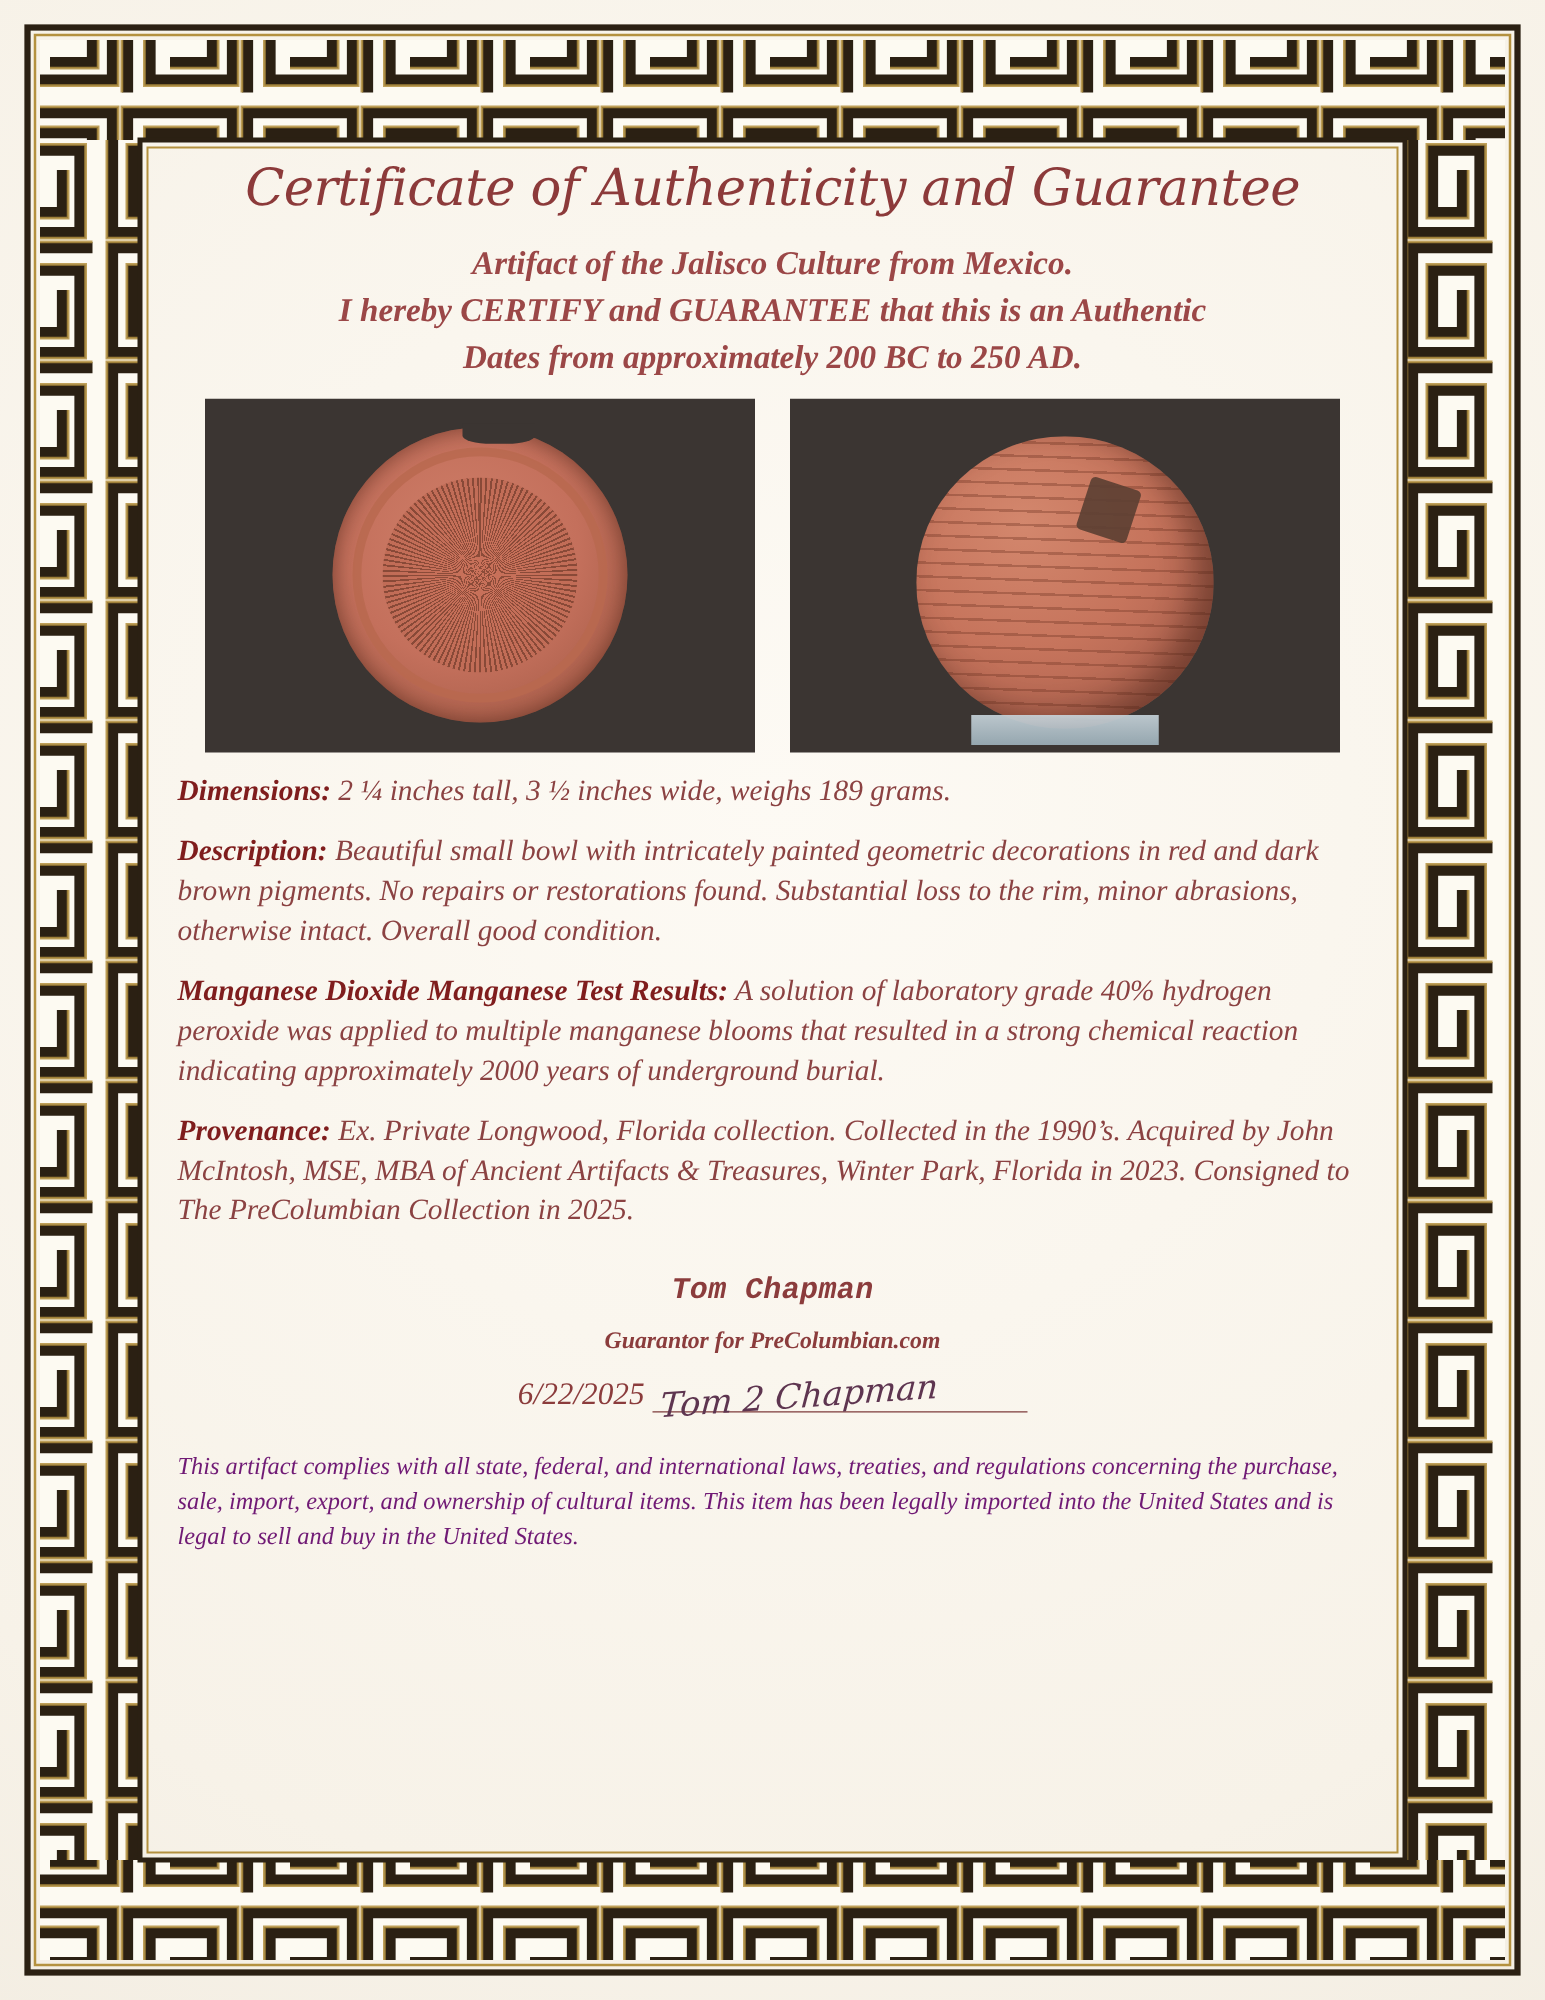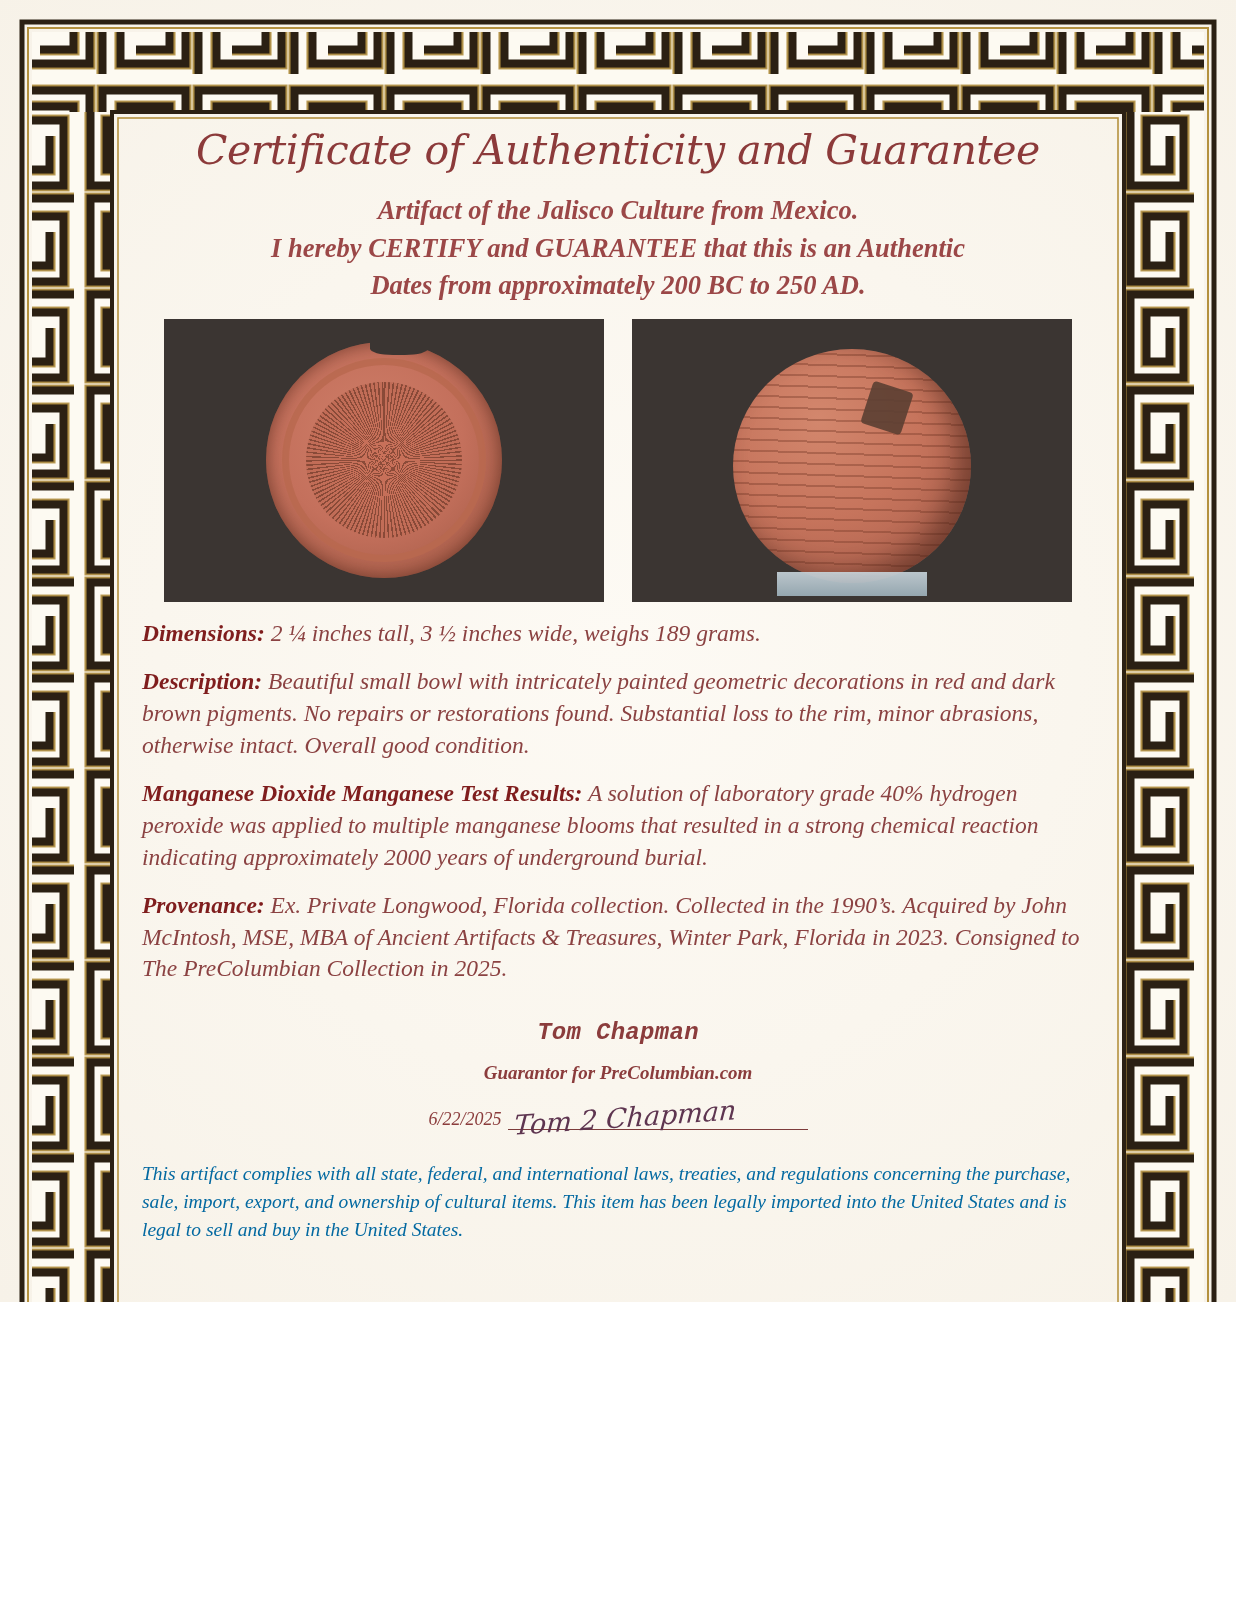--- a/index.html
+++ b/index.html
@@ -4,21 +4,21 @@
 <style>
   * { box-sizing: border-box; }
   html, body {
     margin: 0; padding: 0;
     width: 1236px; height: 1600px;
     background: #ffffff;
     font-family: "Liberation Serif", serif;
   }
   #page {
     position: relative;
-    width: 1236px; height: 1302px;
+    width: 1236px; height: 1600px;
     background: #fbf7ef;
     overflow: hidden;
   }
   
   #paper {
     position: absolute;
     left: 0; top: 0; width: 1236px; height: 1600px;
     background:
       radial-gradient(120% 90% at 50% 40%, #fdfaf4 0%, #f7f2e8 62%, #efe9dd 100%);
   }
@@ -160,40 +160,40 @@
     margin-bottom: 16px;
     font-family: Liberation Mono, monospace;
   }
   .sig-role {
     font-size: 19px; font-weight: bold; font-style: italic;
     margin-bottom: 12px;
   }
   .sig-line {
     display:flex; align-items:flex-end; justify-content:center; gap:6px;
   }
-  .sig-date { font-size: 18px; font-style: italic; }
+  .sig-date { font-size: 25px; font-style: italic; }
   .sig-rule {
     width: 300px;
     border-bottom: 1.6px solid #7d3b3b;
     position: relative;
     height: 34px;
   }
   .sig-script {
     position:absolute;
     left: 6px; bottom: -4px;
     font-family: "DejaVu Serif", serif;
     font-style: italic;
     font-size: 27px;
     color: #5e3550;
     transform: rotate(-4deg) skewX(-8deg);
     white-space: nowrap;
   }
   .legal {
     margin-top: 30px;
-    color: #0369a1;
+    color: #701a75;
     font-size: 19.5px;
     line-height: 1.42;
     font-style: italic;
     text-align: left;
   }
 </style>
 </head>
 <body>
 
 <div id="page">

